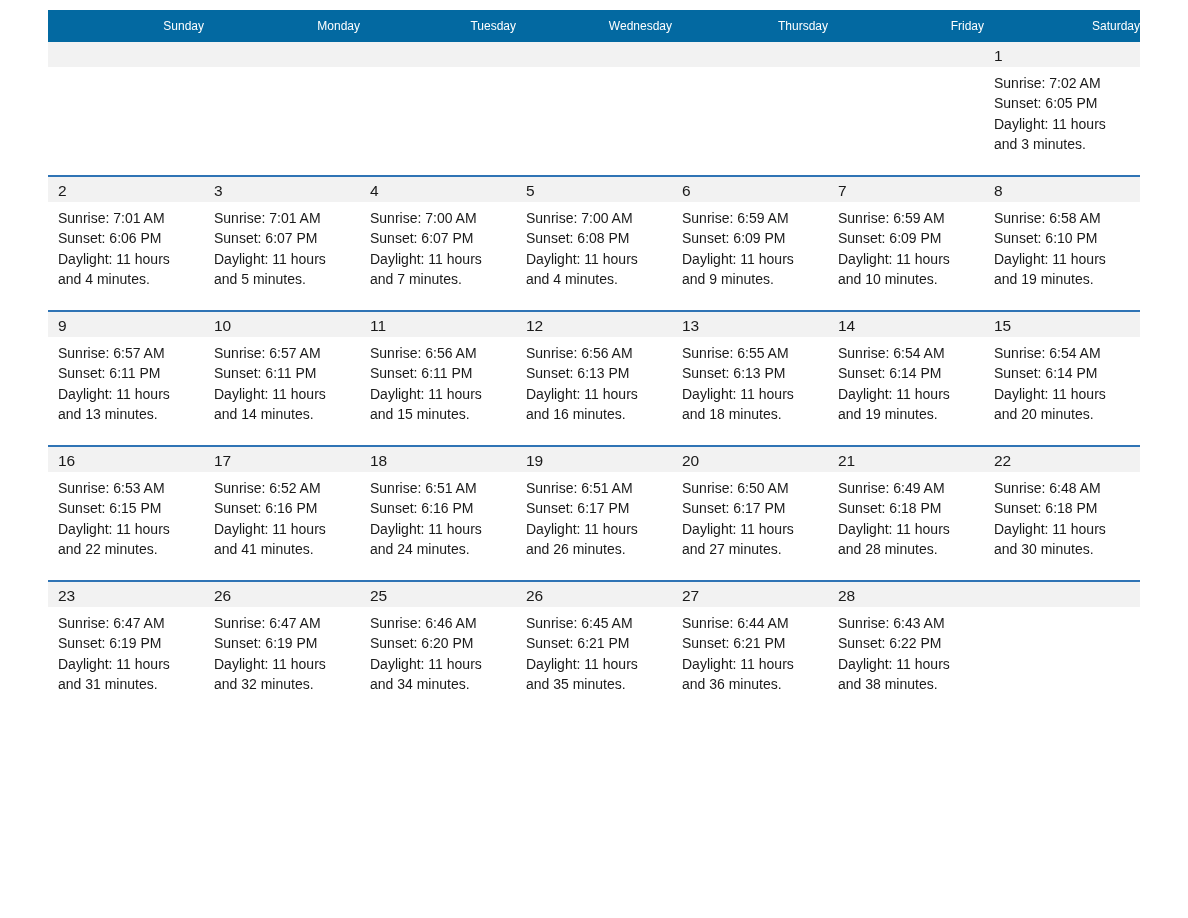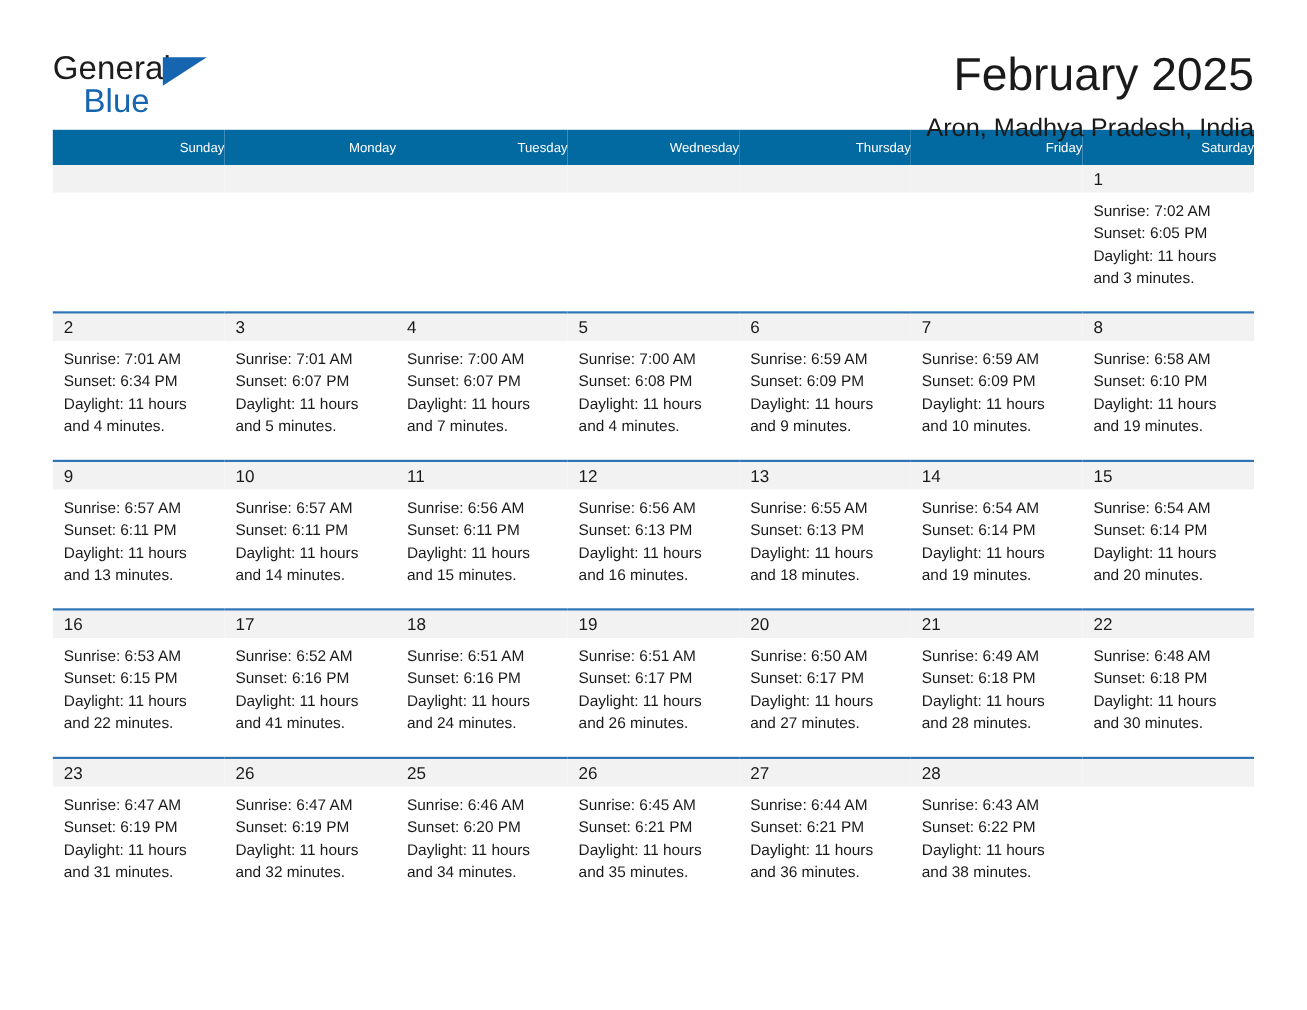--- a/index.html
+++ b/index.html
@@ -149,34 +149,20 @@
   .cell-body div { white-space: nowrap; }
 
   .cell.blank .daynum-band { background: #f2f2f2; }
   .cell.blank .cell-body { visibility: hidden; }
 </style>
 </head>
 <body>
 
 <div class="page">
 
-  <div class="header">
-
-    <div class="brand">
-      <div class="brand-general">General</div>
-      <div class="brand-triangle"></div>
-      <div class="brand-blue">Blue</div>
-    </div>
-
-    <div class="title-block">
-      <div class="month-title">February 2025</div>
-      <div class="location">Aron, Madhya Pradesh, India</div>
-    </div>
-
-  </div>
 
   <table class="calendar">
     <colgroup>
       <col>
         <col>
         <col>
         <col>
         <col>
         <col>
         <col>
@@ -241,21 +227,21 @@
               </div>
             </div>
           </td>
         </tr>
         <tr class="week-row">
           <td class="has-rule">
             <div class="cell">
               <div class="daynum-band">2</div>
               <div class="cell-body">
                 <div>Sunrise: 7:01 AM</div>
-                <div>Sunset: 6:34 PM</div>
+                <div>Sunset: 6:06 PM</div>
                 <div>Daylight: 11 hours</div>
                 <div>and 4 minutes.</div>
               </div>
             </div>
           </td>
           <td class="has-rule">
             <div class="cell">
               <div class="daynum-band">3</div>
               <div class="cell-body">
                 <div>Sunrise: 7:01 AM</div>

